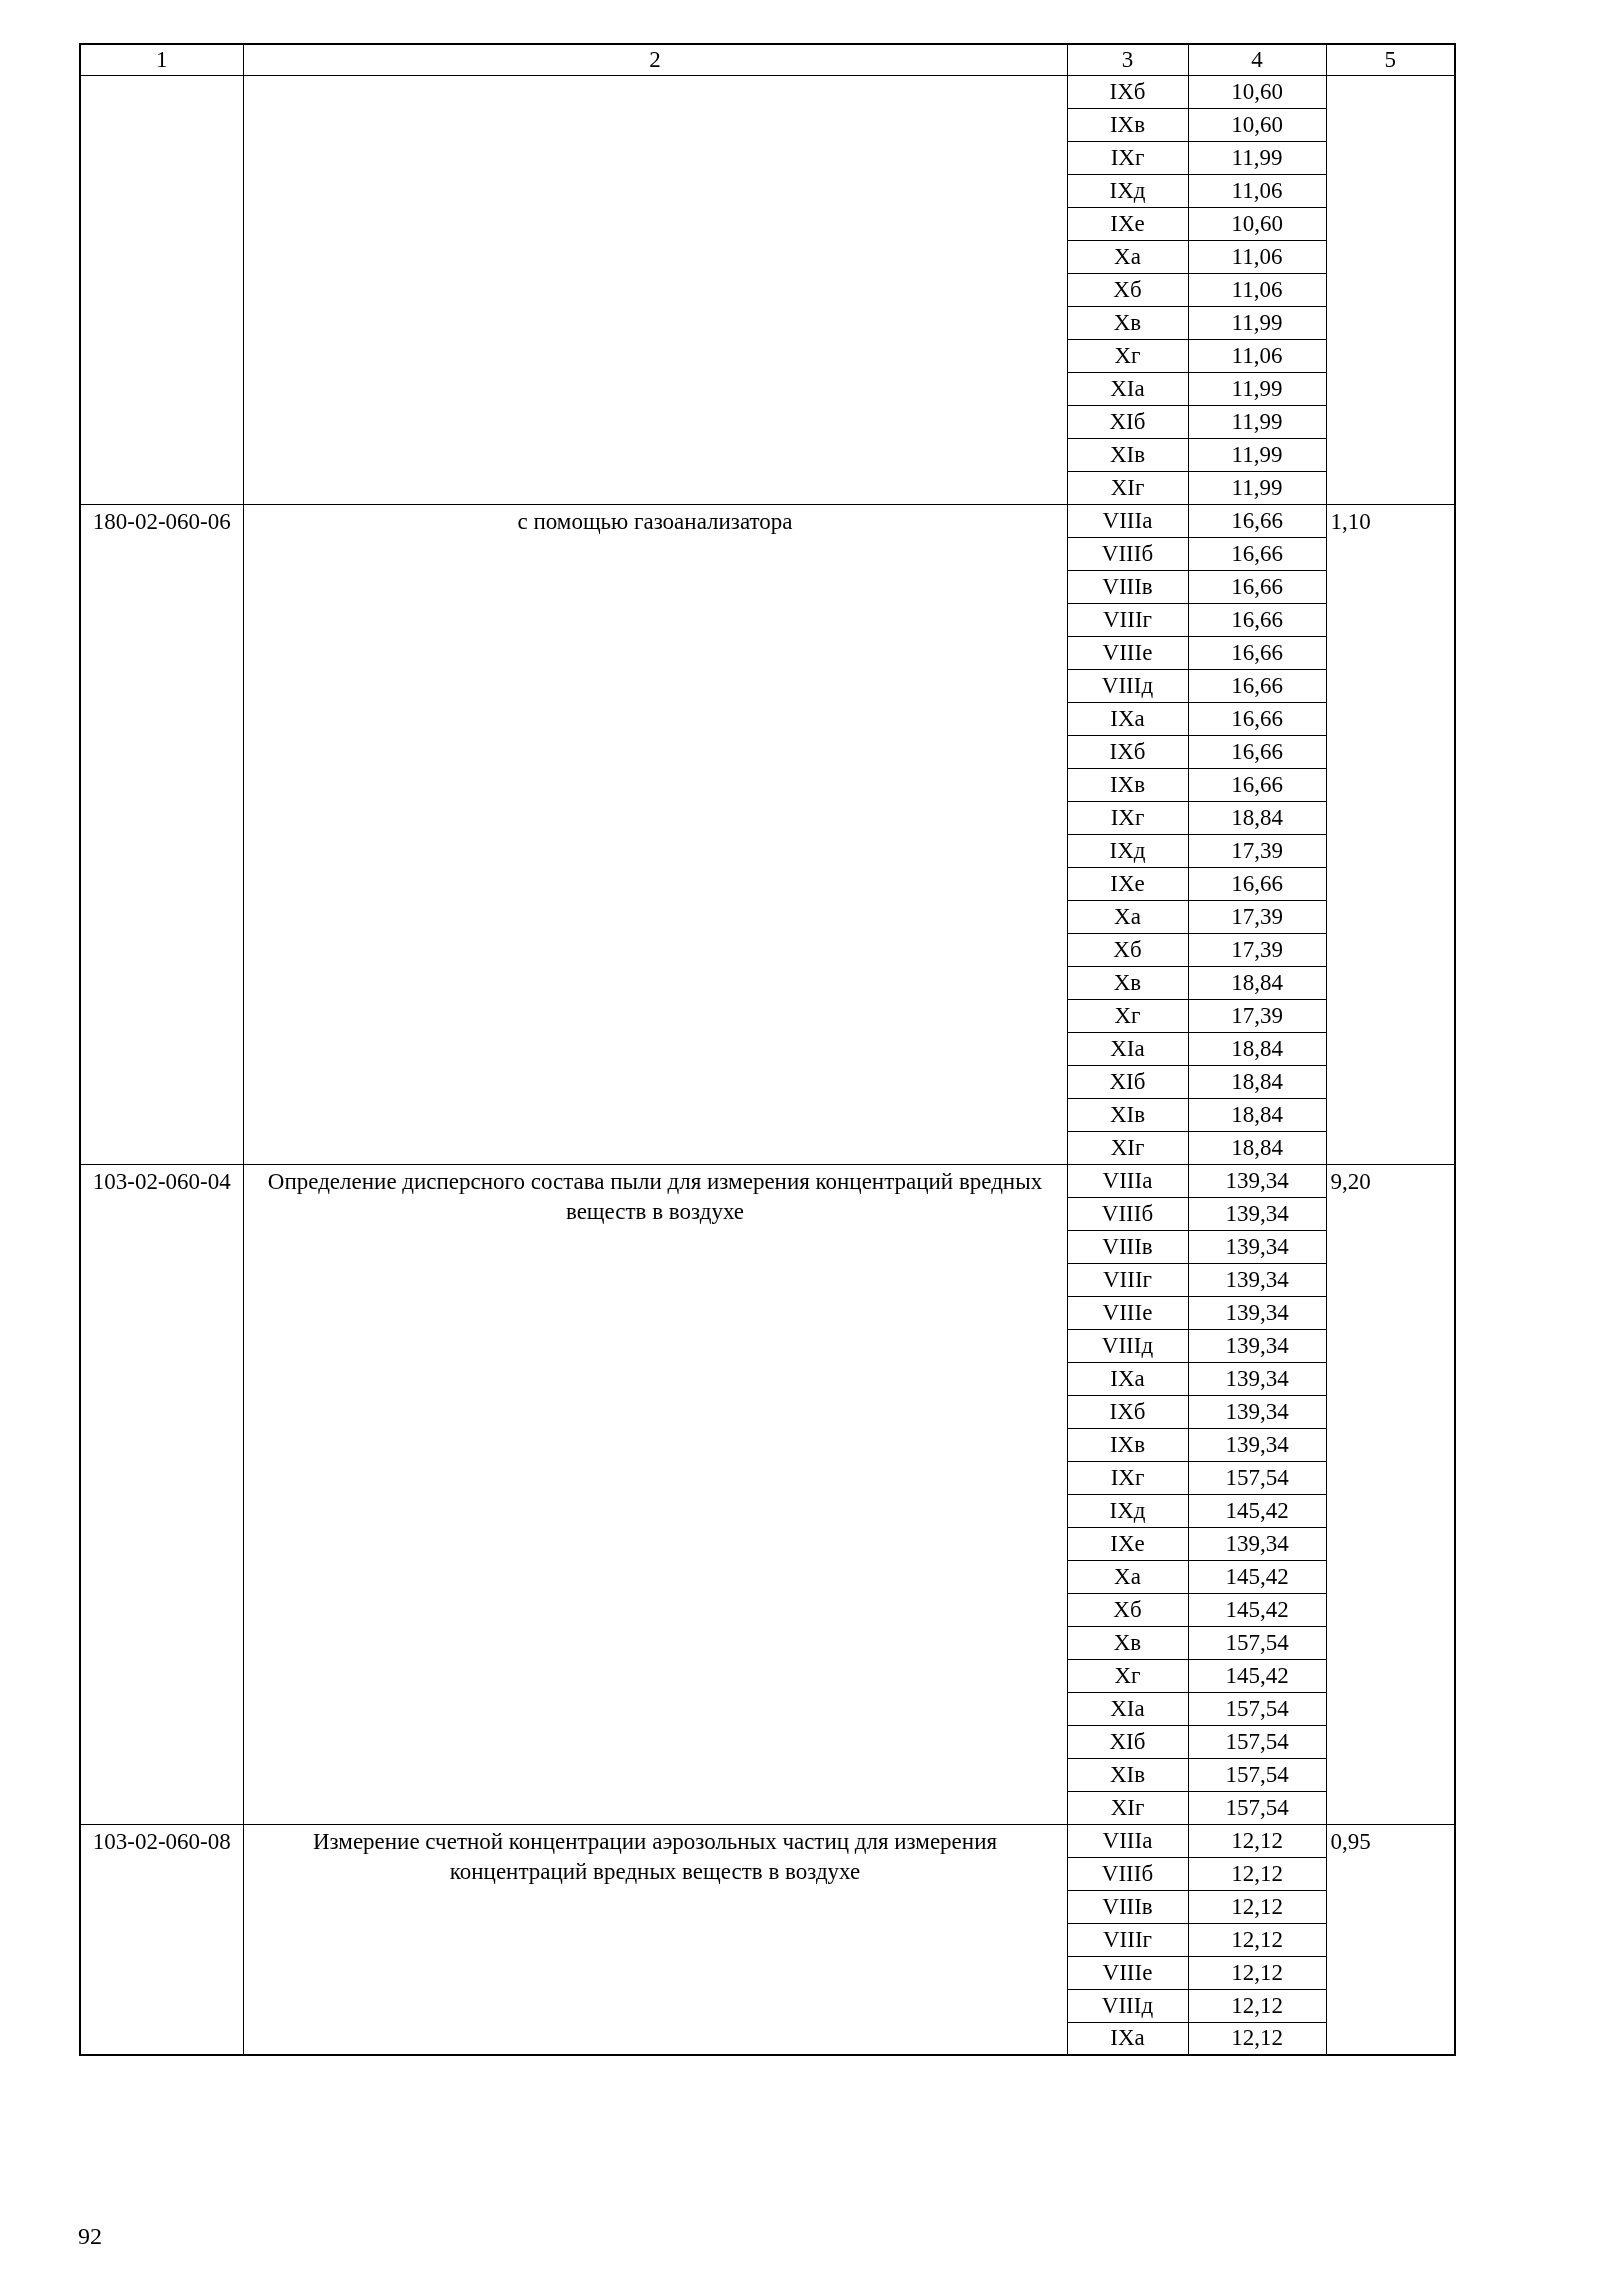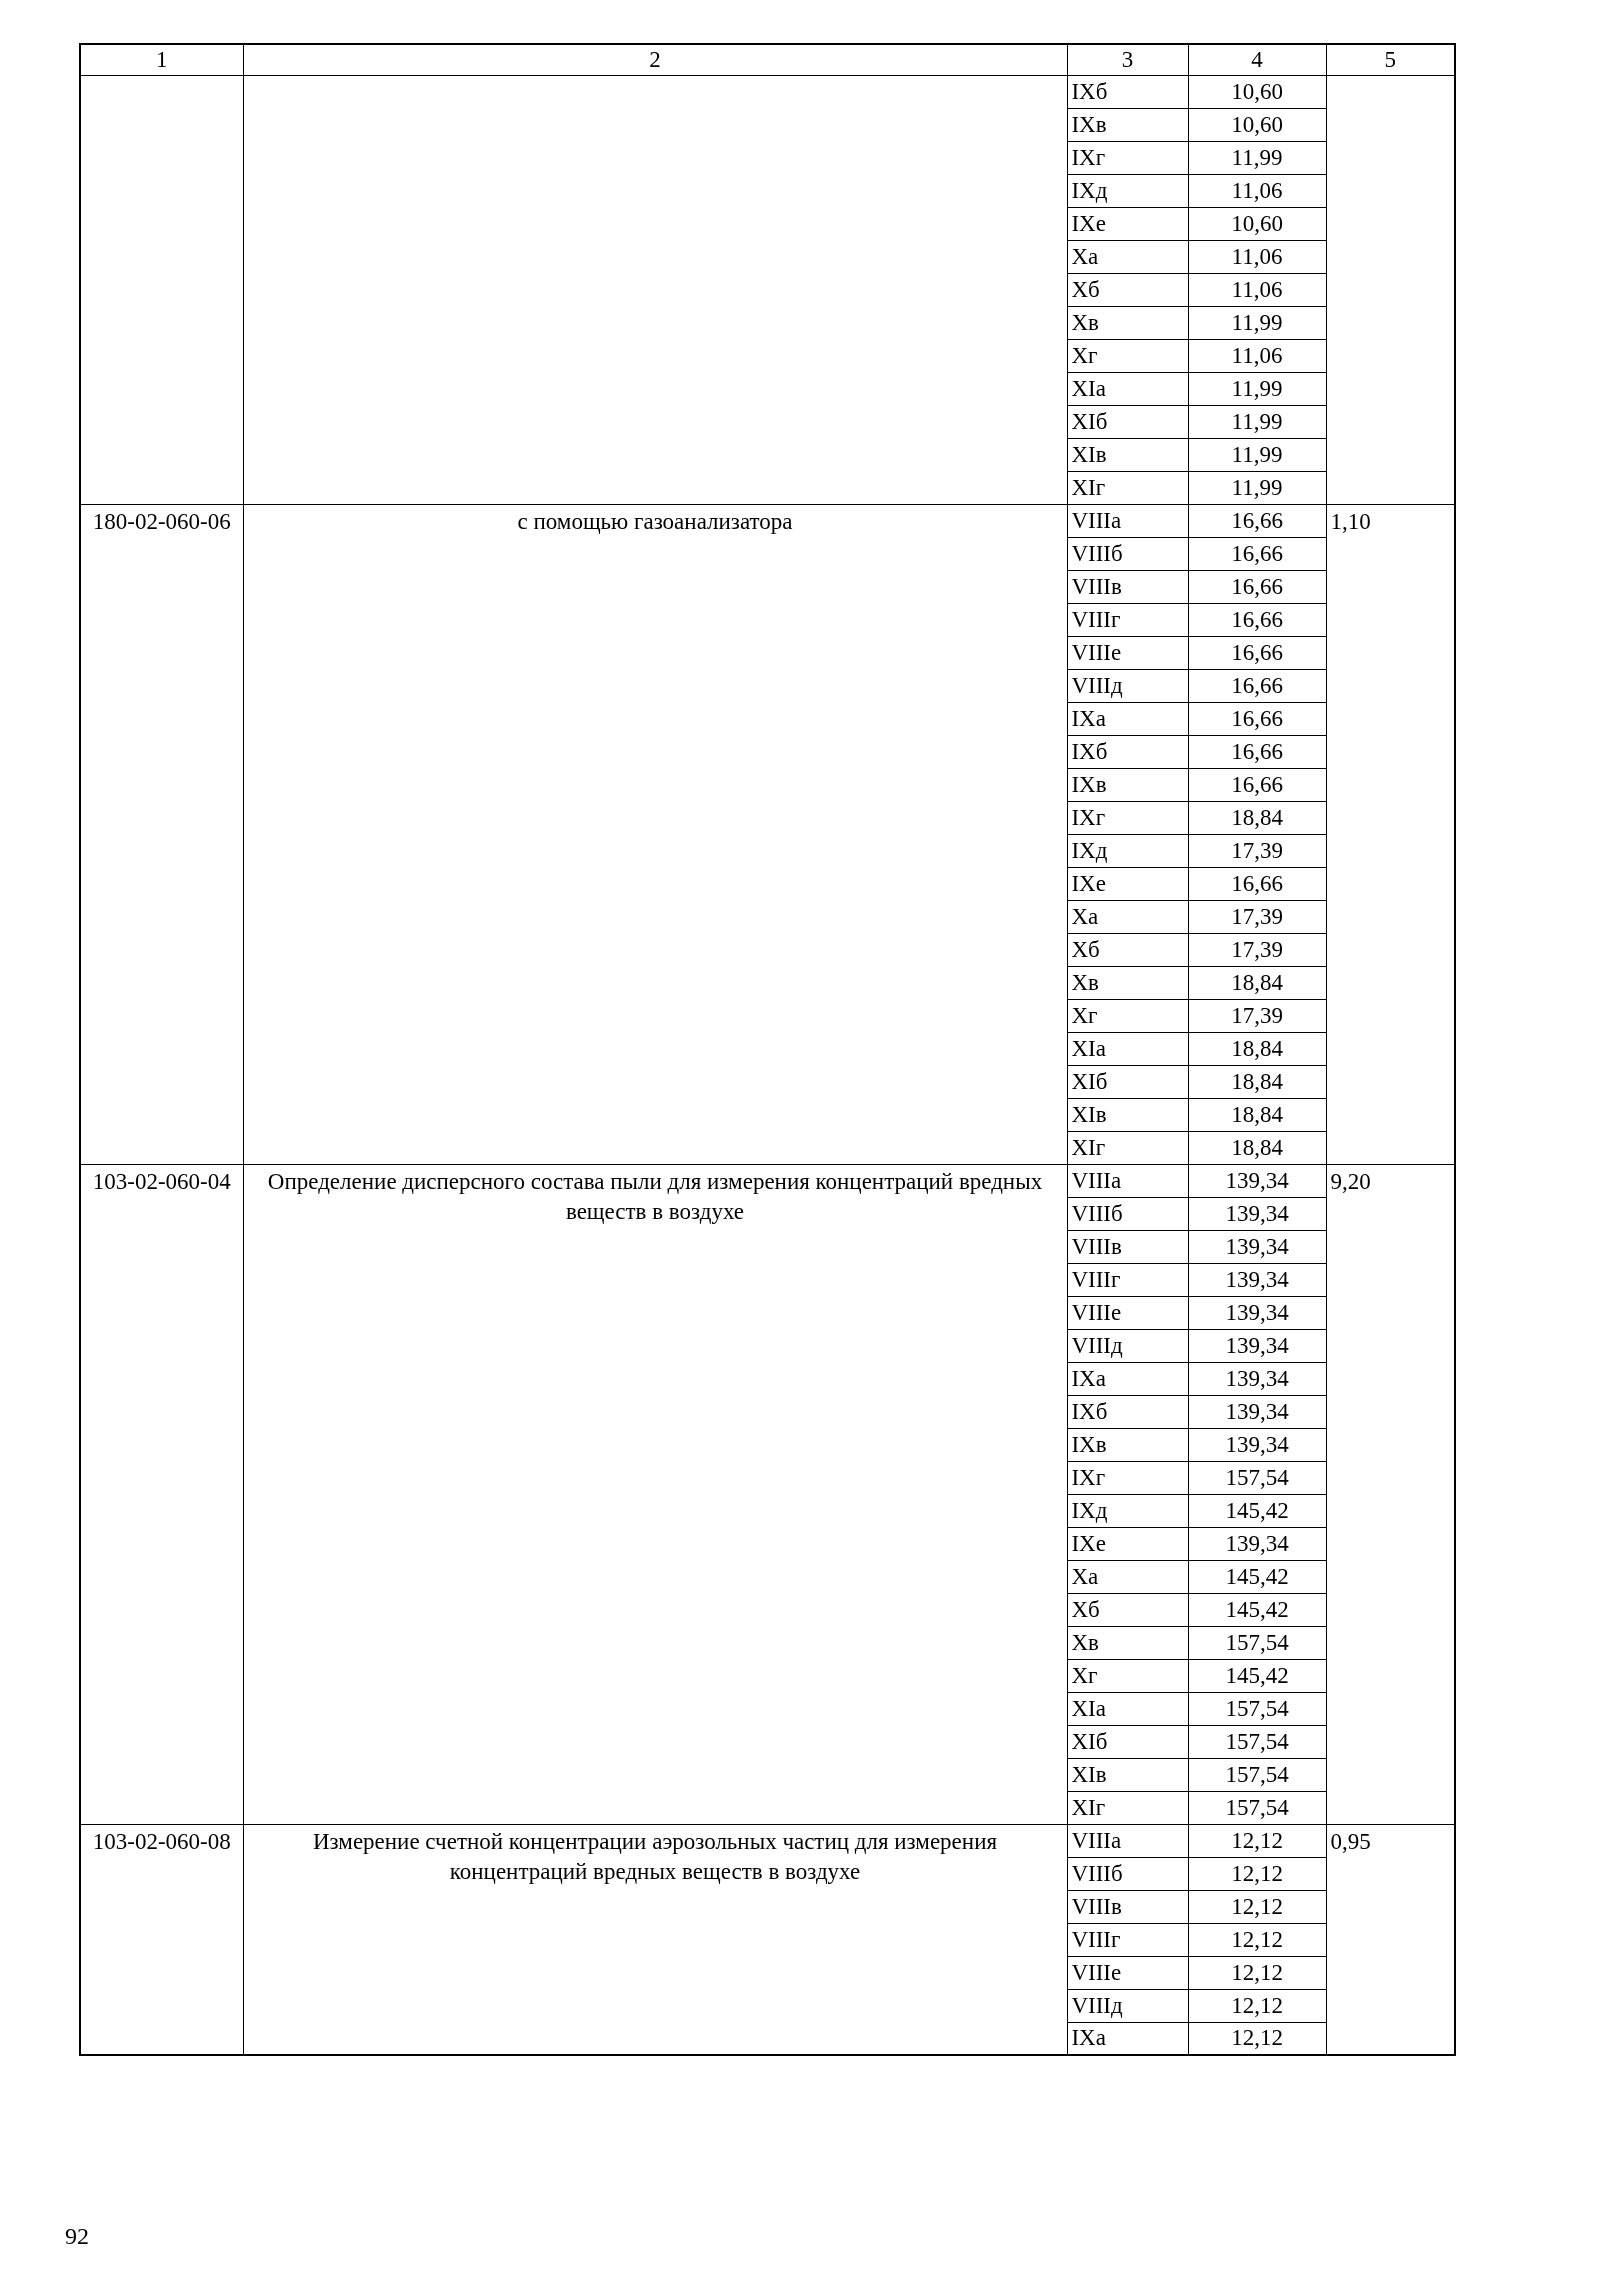--- a/index.html
+++ b/index.html
@@ -58,38 +58,39 @@
     white-space: nowrap;
   }
   td.desc {
     text-align: center;
     vertical-align: top;
     padding: 2.6px 6.5px;
     line-height: 30px;
   }
   td.cat {
     height: 33px;
+    text-align: center;
     line-height: 30px;
     padding: 0 3.9px;
   }
   td.val {
     text-align: center;
     line-height: 30px;
     padding: 0 6.5px;
     margin-left: 16px;
   }
   td.factor {
     text-align: left;
     vertical-align: top;
     padding: 2.6px 3.9px;
     line-height: 29px;
   }
   .page-number {
     position: absolute;
-    left: 65px;
+    left: 78px;
     bottom: 34px;
     font-size: 24px;
   }
 </style>
 </head>
 <body>
 
 <div class="page">
 
   <table class="rates">

